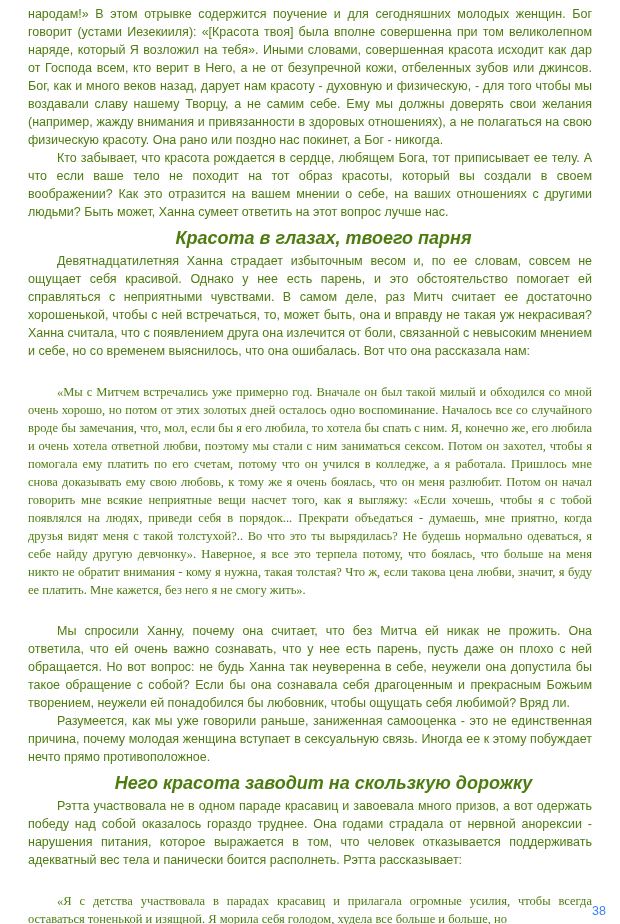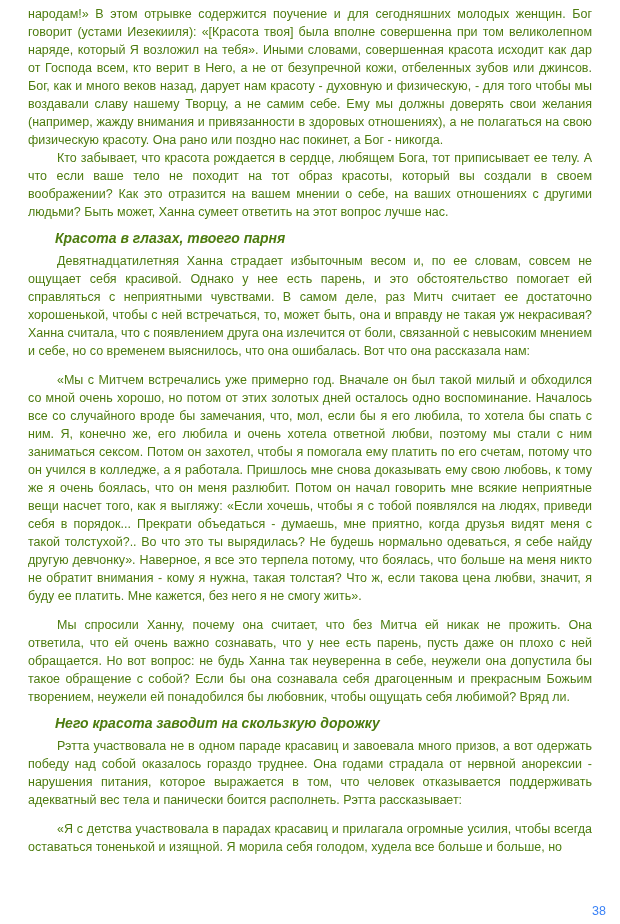--- a/index.html
+++ b/index.html
@@ -25,28 +25,29 @@
     text-align: justify;
   }
   .para {
     margin: 0;
     text-indent: 29px;
   }
   .para.continuation {
     text-indent: 0;
   }
   .quote {
-    margin: 11px 0;
+    margin: 23px 0;
+    font-family: Liberation Serif, serif;
   }
   .heading {
     font-weight: bold;
     font-style: italic;
-    font-size: 14px;
+    font-size: 18px;
     margin: 8px 0 5px 27px;
-    text-align: left;
+    text-align: center;
     text-indent: 0;
   }
   .page-number {
     position: absolute;
     right: 14px;
     bottom: 6px;
     color: #3b82f6;
     font-size: 12.5px;
     font-style: normal;
   }
@@ -54,18 +55,19 @@
 </head>
 <body>
 
 <div class="book-page">
   <p class="para continuation">народам!» В этом отрывке содержится поучение и для сегодняшних молодых женщин. Бог говорит (устами Иезекииля): «[Красота твоя] была вполне совершенна при том великолепном наряде, который Я возложил на тебя». Иными словами, совершенная красота исходит как дар от Господа всем, кто верит в Него, а не от безупречной кожи, отбеленных зубов или джинсов. Бог, как и много веков назад, дарует нам красоту - духовную и физическую, - для того чтобы мы воздавали славу нашему Творцу, а не самим себе. Ему мы должны доверять свои желания (например, жажду внимания и привязанности в здоровых отношениях), а не полагаться на свою физическую красоту. Она рано или поздно нас покинет, а Бог - никогда.</p>
   <p class="para">Кто забывает, что красота рождается в сердце, любящем Бога, тот приписывает ее телу. А что если ваше тело не походит на тот образ красоты, который вы создали в своем воображении? Как это отразится на вашем мнении о себе, на ваших отношениях с другими людьми? Быть может, Ханна сумеет ответить на этот вопрос лучше нас.</p>
   <h2 class="heading">Красота в глазах, твоего парня</h2>
   <p class="para">Девятнадцатилетняя Ханна страдает избыточным весом и, по ее словам, совсем не ощущает себя красивой. Однако у нее есть парень, и это обстоятельство помогает ей справляться с неприятными чувствами. В самом деле, раз Митч считает ее достаточно хорошенькой, чтобы с ней встречаться, то, может быть, она и вправду не такая уж некрасивая? Ханна считала, что с появлением друга она излечится от боли, связанной с невысоким мнением и себе, но со временем выяснилось, что она ошибалась. Вот что она рассказала нам:</p>
   <p class="para quote">«Мы с Митчем встречались уже примерно год. Вначале он был такой милый и обходился со мной очень хорошо, но потом от этих золотых дней осталось одно воспоминание. Началось все со случайного вроде бы замечания, что, мол, если бы я его любила, то хотела бы спать с ним. Я, конечно же, его любила и очень хотела ответной любви, поэтому мы стали с ним заниматься сексом. Потом он захотел, чтобы я помогала ему платить по его счетам, потому что он учился в колледже, а я работала. Пришлось мне снова доказывать ему свою любовь, к тому же я очень боялась, что он меня разлюбит. Потом он начал говорить мне всякие неприятные вещи насчет того, как я выгляжу: «Если хочешь, чтобы я с тобой появлялся на людях, приведи себя в порядок... Прекрати объедаться - думаешь, мне приятно, когда друзья видят меня с такой толстухой?.. Во что это ты вырядилась? Не будешь нормально одеваться, я себе найду другую девчонку». Наверное, я все это терпела потому, что боялась, что больше на меня никто не обратит внимания - кому я нужна, такая толстая? Что ж, если такова цена любви, значит, я буду ее платить. Мне кажется, без него я не смогу жить».</p>
   <p class="para">Мы спросили Ханну, почему она считает, что без Митча ей никак не прожить. Она ответила, что ей очень важно сознавать, что у нее есть парень, пусть даже он плохо с ней обращается. Но вот вопрос: не будь Ханна так неуверенна в себе, неужели она допустила бы такое обращение с собой? Если бы она сознавала себя драгоценным и прекрасным Божьим творением, неужели ей понадобился бы любовник, чтобы ощущать себя любимой? Вряд ли.</p>
+  <p class="para">Разумеется, как мы уже говорили раньше, заниженная самооценка - это не единственная причина, почему молодая женщина вступает в сексуальную связь. Иногда ее к этому побуждает нечто прямо противоположное.</p>
   <h2 class="heading">Него красота заводит на скользкую дорожку</h2>
   <p class="para">Рэтта участвовала не в одном параде красавиц и завоевала много призов, а вот одержать победу над собой оказалось гораздо труднее. Она годами страдала от нервной анорексии - нарушения питания, которое выражается в том, что человек отказывается поддерживать адекватный вес тела и панически боится располнеть. Рэтта рассказывает:</p>
   <p class="para quote">«Я с детства участвовала в парадах красавиц и прилагала огромные усилия, чтобы всегда оставаться тоненькой и изящной. Я морила себя голодом, худела все больше и больше, но</p>
 </div>
 
 <div class="page-number">38</div>
 
 </body></html>

